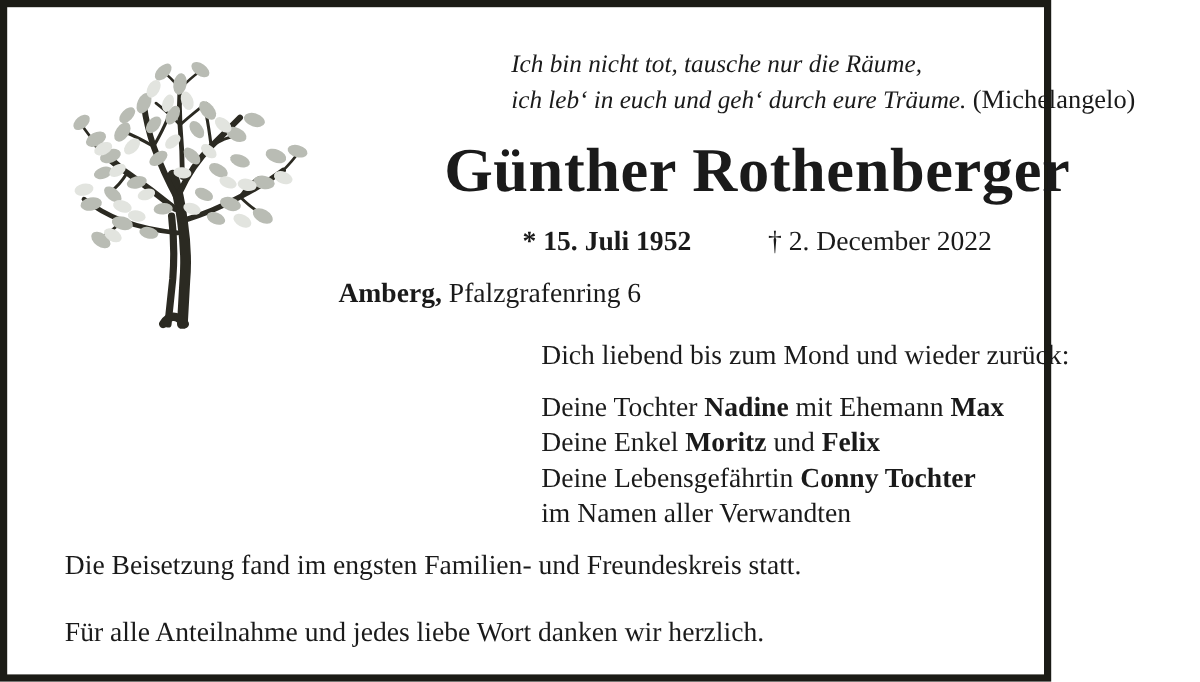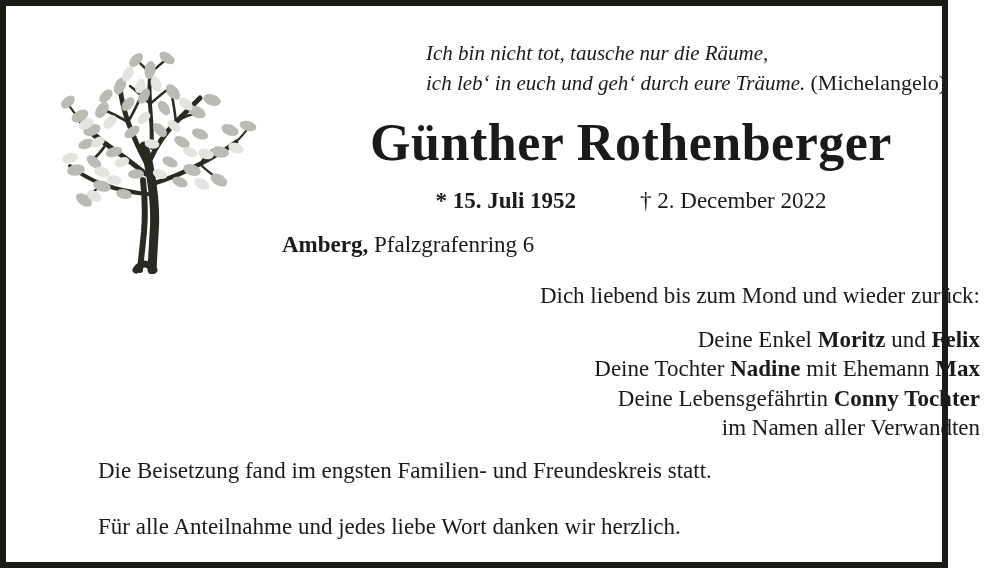--- a/index.html
+++ b/index.html
@@ -10,21 +10,21 @@
     width: 1000px;
     height: 568px;
     background: #ffffff;
     font-family: "Liberation Serif", serif;
     color: #1a1a1a;
     overflow: hidden;
   }
   .notice {
     position: relative;
     box-sizing: border-box;
-    width: 948px;
+    width: 876px;
     height: 568px;
     border: 6px solid #1b1b16;
     background: #ffffff;
     padding: 3px;
   }
 
   
   .tree-art {
     position: absolute;
     left: 34px;
@@ -83,44 +83,43 @@
     position: absolute;
     left: 276px;
     top: 226px;
     font-size: 23px;
   }
   .address .city { font-weight: bold; }
 
   
   .dedication {
     position: absolute;
-    left: 434px;
+    left: 445px;
     top: 277px;
     width: 540px;
-    text-align: right;
+    text-align: left;
   }
   .dedication-lead {
     font-size: 23px;
     margin-bottom: 16px;
     white-space: nowrap;
   }
   .family-line {
     font-size: 23px;
     line-height: 1.28;
     white-space: nowrap;
   }
   .family-line b { font-weight: bold; }
 
   
   .closing {
     position: absolute;
     left: 48px;
     top: 450px;
     width: 900px;
-    margin-left: 44px;
   }
   .closing-line {
     font-size: 23px;
     line-height: 1.3;
   }
   .closing-line.second { margin-top: 26px; }
 </style>
 </head>
 <body>
 
@@ -231,25 +230,25 @@
   </div>
 
   <div class="address">
     <span class="city">Amberg,</span><span class="street"> Pfalzgrafenring 6</span>
   </div>
 
   <div class="dedication">
     <div class="dedication-lead">Dich liebend bis zum Mond und wieder zurück:</div>
 
     <div class="family-line">
+      <span>Deine Tochter </span><b>Nadine</b><span> mit Ehemann </span><b>Max</b>
+    </div>
+
+    <div class="family-line">
       <span>Deine Enkel </span><b>Moritz</b><span> und </span><b>Felix</b>
-    </div>
-
-    <div class="family-line">
-      <span>Deine Tochter </span><b>Nadine</b><span> mit Ehemann </span><b>Max</b>
     </div>
 
     <div class="family-line">
       <span>Deine Lebensgefährtin </span><b>Conny Tochter</b>
     </div>
 
     <div class="family-line">
       <span>im Namen aller Verwandten</span>
     </div>
   </div>

